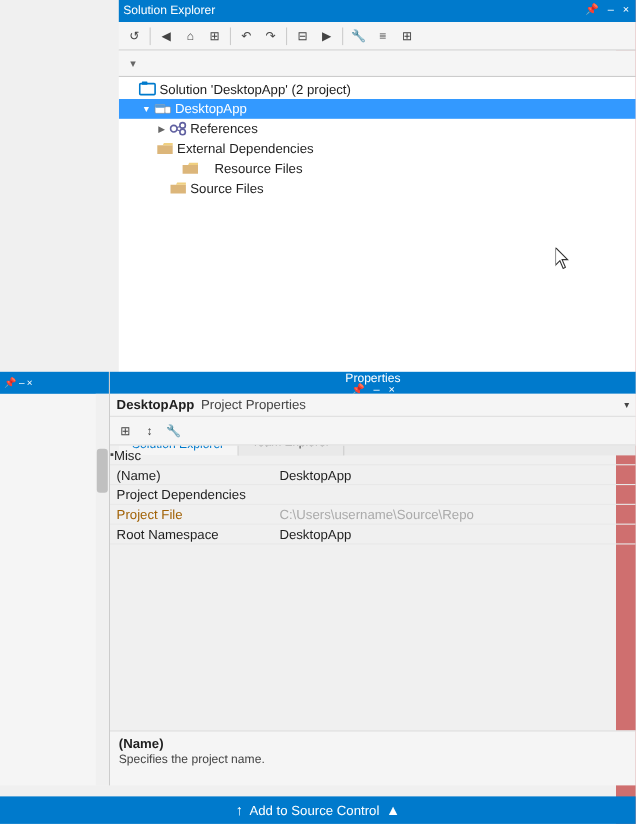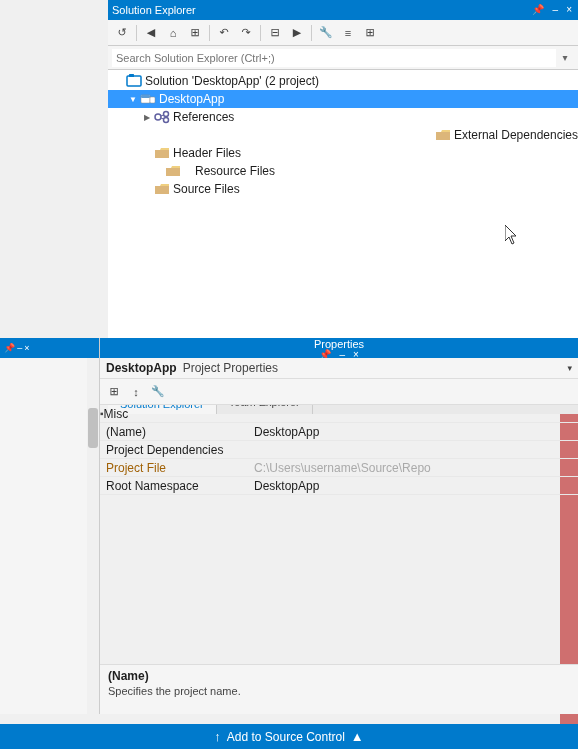--- a/index.html
+++ b/index.html
@@ -402,21 +402,20 @@
       <button class="toolbar-btn">↷</button>
       <div class="toolbar-separator"></div>
       <button class="toolbar-btn">⊟</button>
       <button class="toolbar-btn">▶</button>
       <div class="toolbar-separator"></div>
       <button class="toolbar-btn">🔧</button>
       <button class="toolbar-btn">≡</button>
       <button class="toolbar-btn">⊞</button>
     </div>
     <div class="search-bar">
-      <input class="search-input" type="text" placeholder="Search Solution Explorer (Ctrl+;)" style="">
       <button class="search-icon-btn">▾</button>
     </div>
     <div class="tree-view">
 
       <div class="tree-item" style="padding-left: 4px;">
         <span class="expander"></span>
         <span class="icon icon-solution">
           <svg width="16" height="16" viewBox="0 0 16 16">
             <rect x="1" y="3" width="14" height="10" rx="1" fill="none" stroke="#007acc" stroke-width="1.5"></rect>
             <rect x="3" y="1" width="5" height="3" rx="0.5" fill="#007acc"></rect>
@@ -444,41 +443,31 @@
             <circle cx="4" cy="8" r="3" fill="none" stroke="#6060a0" stroke-width="1.5"></circle>
             <circle cx="12" cy="5" r="2.5" fill="none" stroke="#6060a0" stroke-width="1.5"></circle>
             <circle cx="12" cy="11" r="2.5" fill="none" stroke="#6060a0" stroke-width="1.5"></circle>
             <line x1="7" y1="7" x2="9.5" y2="6" stroke="#6060a0" stroke-width="1"></line>
             <line x1="7" y1="9" x2="9.5" y2="10" stroke="#6060a0" stroke-width="1"></line>
           </svg>
         </span>
         <span class="label">References</span>
       </div>
 
-      <div class="tree-item" style="padding-left: 32px; justify-content: flex-end;">
+      <div class="tree-item" style="padding-left: 20px;">
         <span class="expander"></span>
         <span class="icon icon-folder-yellow">
           <svg width="16" height="16" viewBox="0 0 16 16">
             <path d="M1 5 L1 13 L15 13 L15 5 Z" fill="#dcb67a"></path>
             <path d="M1 5 L6 5 L7 3 L15 3 L15 5 Z" fill="#f0d080"></path>
           </svg>
         </span>
         <span class="label">External Dependencies</span>
       </div>
 
-      <div class="tree-item" style="padding-left: 32px;">
-        <span class="expander"></span>
-        <span class="icon icon-folder-yellow">
-          <svg width="16" height="16" viewBox="0 0 16 16">
-            <path d="M1 5 L1 13 L15 13 L15 5 Z" fill="#dcb67a"></path>
-            <path d="M1 5 L6 5 L7 3 L15 3 L15 5 Z" fill="#f0d080"></path>
-          </svg>
-        </span>
-        <span class="label">Header Files</span>
-      </div>
 
       <div class="tree-item" style="padding-left: 32px; gap: 11px;">
         <span class="expander"></span>
         <span class="icon icon-folder-yellow">
           <svg width="16" height="16" viewBox="0 0 16 16">
             <path d="M1 5 L1 13 L15 13 L15 5 Z" fill="#dcb67a"></path>
             <path d="M1 5 L6 5 L7 3 L15 3 L15 5 Z" fill="#f0d080"></path>
           </svg>
         </span>
         <span class="label">Resource Files</span>

